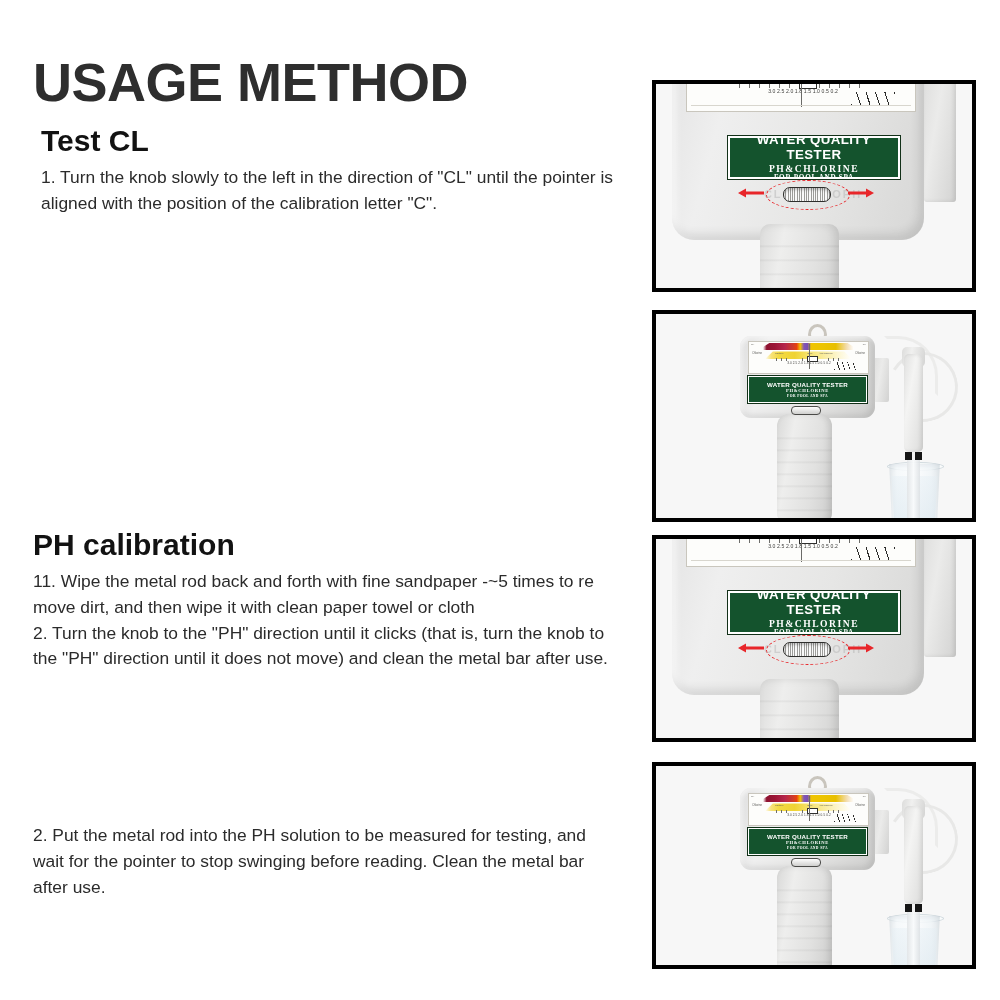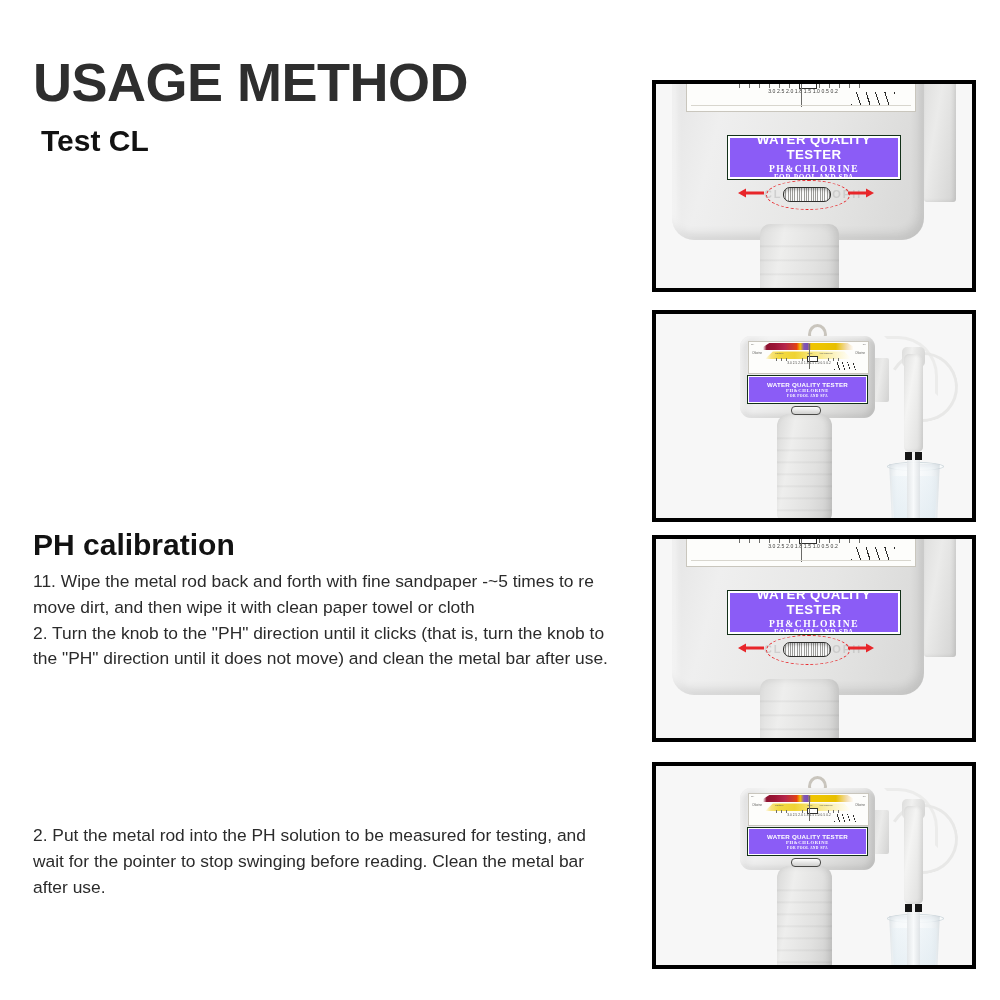--- a/index.html
+++ b/index.html
@@ -173,21 +173,21 @@
     background: repeating-linear-gradient(72deg,
       #2b2b29 0px, #2b2b29 1px, transparent 1px, transparent 9px);
   }
   .gauge-hairline {
     position: absolute; left: 4px; right: 4px; bottom: 5px; height: 1px; background: #d8d6ce;
   }
 
   
   .brand-plate {
     position: absolute;
-    background: #8b5cf6;
+    background: #14532d;
     border: 2px solid #ffffff;
     outline: 1px solid #123018;
     color: #ffffff;
     text-align: center;
     box-sizing: border-box;
     display: flex; flex-direction: column; justify-content: center;
   }
   .cu-brand { left: 72px; top: 52px; width: 172px; height: 43px; }
   .cu-brand .bp1 { font-size: 13.3px; font-weight: bold; letter-spacing: 0.4px; line-height: 1.15; }
   .cu-brand .bp2 { font-size: 9.6px; font-weight: bold; letter-spacing: 1.5px; font-family: "Liberation Serif", serif; line-height: 1.2; }
@@ -334,20 +334,21 @@
 </style>
 </head>
 <body>
 
 <div class="left-col">
 
   <h1 class="page-title">USAGE METHOD</h1>
 
   <div id="block-test-cl">
     <h2 class="section-head">Test CL</h2>
+    <p class="body-text">1. Turn the knob slowly to the left in the direction of "CL" until the pointer is aligned with the position of the calibration letter "C".</p>
   </div>
 
 
   <div id="block-ph">
     <h2 class="section-head">PH calibration</h2>
     <p class="body-text">11. Wipe the metal rod back and forth with fine sandpaper -~5 times to re
 move dirt, and then wipe it with clean paper towel or cloth
 2. Turn the knob to the "PH" direction until it clicks (that is, turn the knob to the "PH" direction until it does not move) and clean the metal bar after use.</p>
   </div>
 

